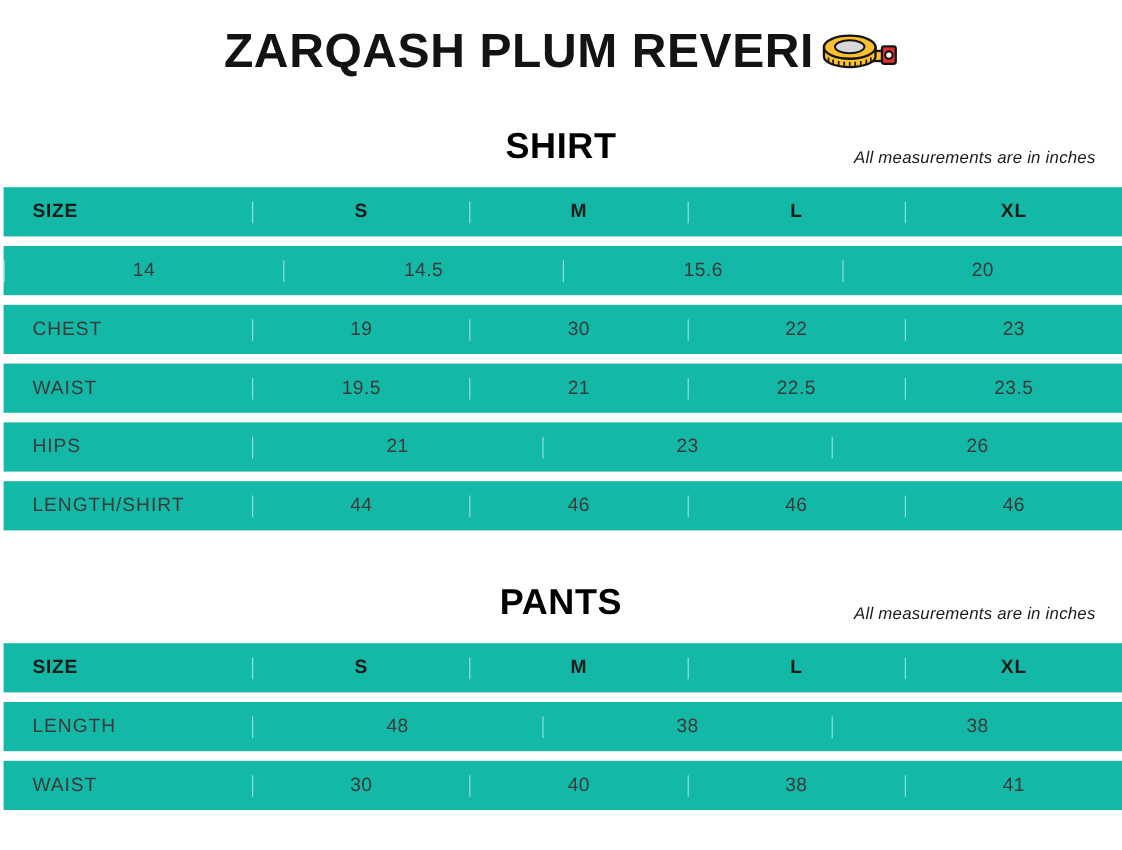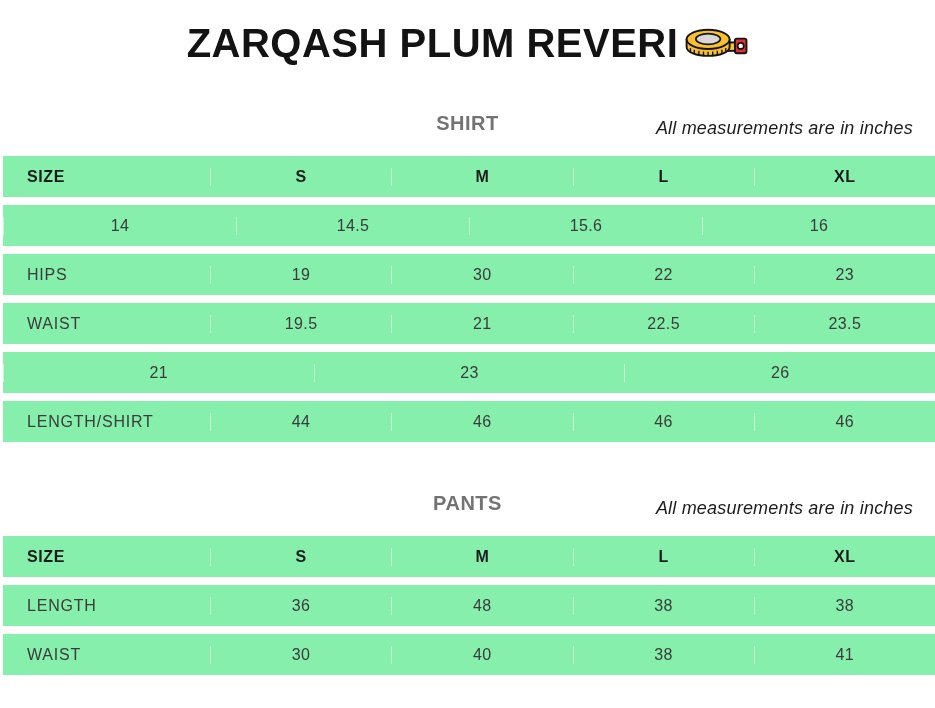--- a/index.html
+++ b/index.html
@@ -31,44 +31,44 @@
   
   .section-head {
     position: relative;
     height: 34px;
   }
   .section-head.shirt { margin-top: 38px; }
   .section-head.pants { margin-top: 44px; }
   .section-heading {
     margin: 0;
     text-align: center;
-    font-size: 20px;
+    font-size: 30px;
     font-weight: 800;
     letter-spacing: 0.5px;
-    color: #737373;
+    color: #000000;
     line-height: 34px;
   }
   .measure-note {
     position: absolute;
     right: 22px;
     bottom: 1px;
     font-style: italic;
-    font-size: 18px;
+    font-size: 14px;
     color: #1c1c1c;
     letter-spacing: 0.2px;
   }
 
   
   .size-table { margin: 16px 0 0 3px; }
   .t-row {
     display: flex;
     align-items: center;
     height: 41px;
     margin-bottom: 8px;
-    background: #86efac;
+    background: #14b8a6;
   }
   .t-cell {
     flex: 1 1 0;
     text-align: center;
     font-size: 16px;
     color: #3b3b3b;
     letter-spacing: 0.4px;
     border-left: 1px solid rgba(255,255,255,0.55);
   }
   .t-cell.label {
@@ -129,40 +129,41 @@
         <div class="t-cell">S</div>
         <div class="t-cell">M</div>
         <div class="t-cell">L</div>
         <div class="t-cell">XL</div>
       </div>
 
       <div class="t-row">
         <div class="t-cell">14</div>
         <div class="t-cell">14.5</div>
         <div class="t-cell">15.6</div>
-        <div class="t-cell">16</div>
-      </div>
-
-      <div class="t-row">
-        <div class="t-cell label">HIPS</div>
+        <div class="t-cell">20</div>
+      </div>
+
+      <div class="t-row">
+        <div class="t-cell label">CHEST</div>
         <div class="t-cell">19</div>
         <div class="t-cell">30</div>
         <div class="t-cell">22</div>
         <div class="t-cell">23</div>
       </div>
 
       <div class="t-row">
         <div class="t-cell label">WAIST</div>
         <div class="t-cell">19.5</div>
         <div class="t-cell">21</div>
         <div class="t-cell">22.5</div>
         <div class="t-cell">23.5</div>
       </div>
 
       <div class="t-row">
+        <div class="t-cell label">HIPS</div>
         <div class="t-cell">21</div>
         <div class="t-cell">23</div>
         <div class="t-cell">26</div>
       </div>
 
       <div class="t-row">
         <div class="t-cell label">LENGTH/SHIRT</div>
         <div class="t-cell">44</div>
         <div class="t-cell">46</div>
         <div class="t-cell">46</div>
@@ -181,21 +182,20 @@
       <div class="t-row head">
         <div class="t-cell label">SIZE</div>
         <div class="t-cell">S</div>
         <div class="t-cell">M</div>
         <div class="t-cell">L</div>
         <div class="t-cell">XL</div>
       </div>
 
       <div class="t-row">
         <div class="t-cell label">LENGTH</div>
-        <div class="t-cell">36</div>
         <div class="t-cell">48</div>
         <div class="t-cell">38</div>
         <div class="t-cell">38</div>
       </div>
 
       <div class="t-row">
         <div class="t-cell label">WAIST</div>
         <div class="t-cell">30</div>
         <div class="t-cell">40</div>
         <div class="t-cell">38</div>

